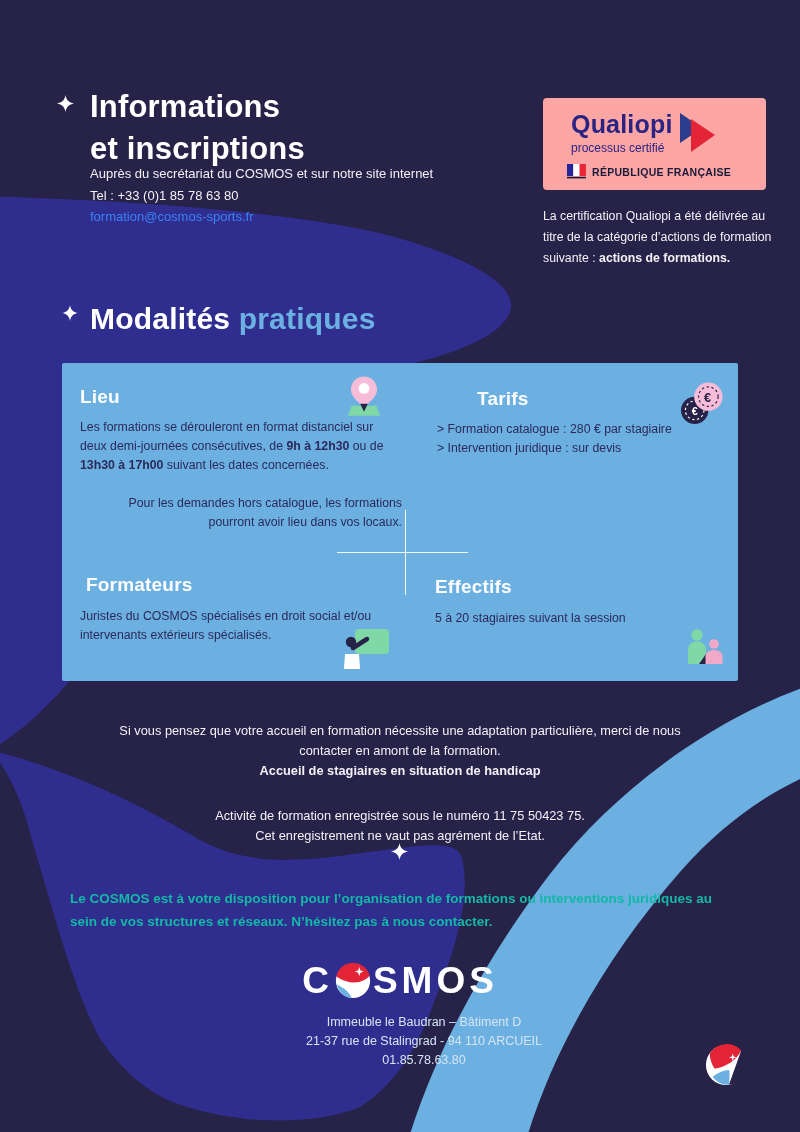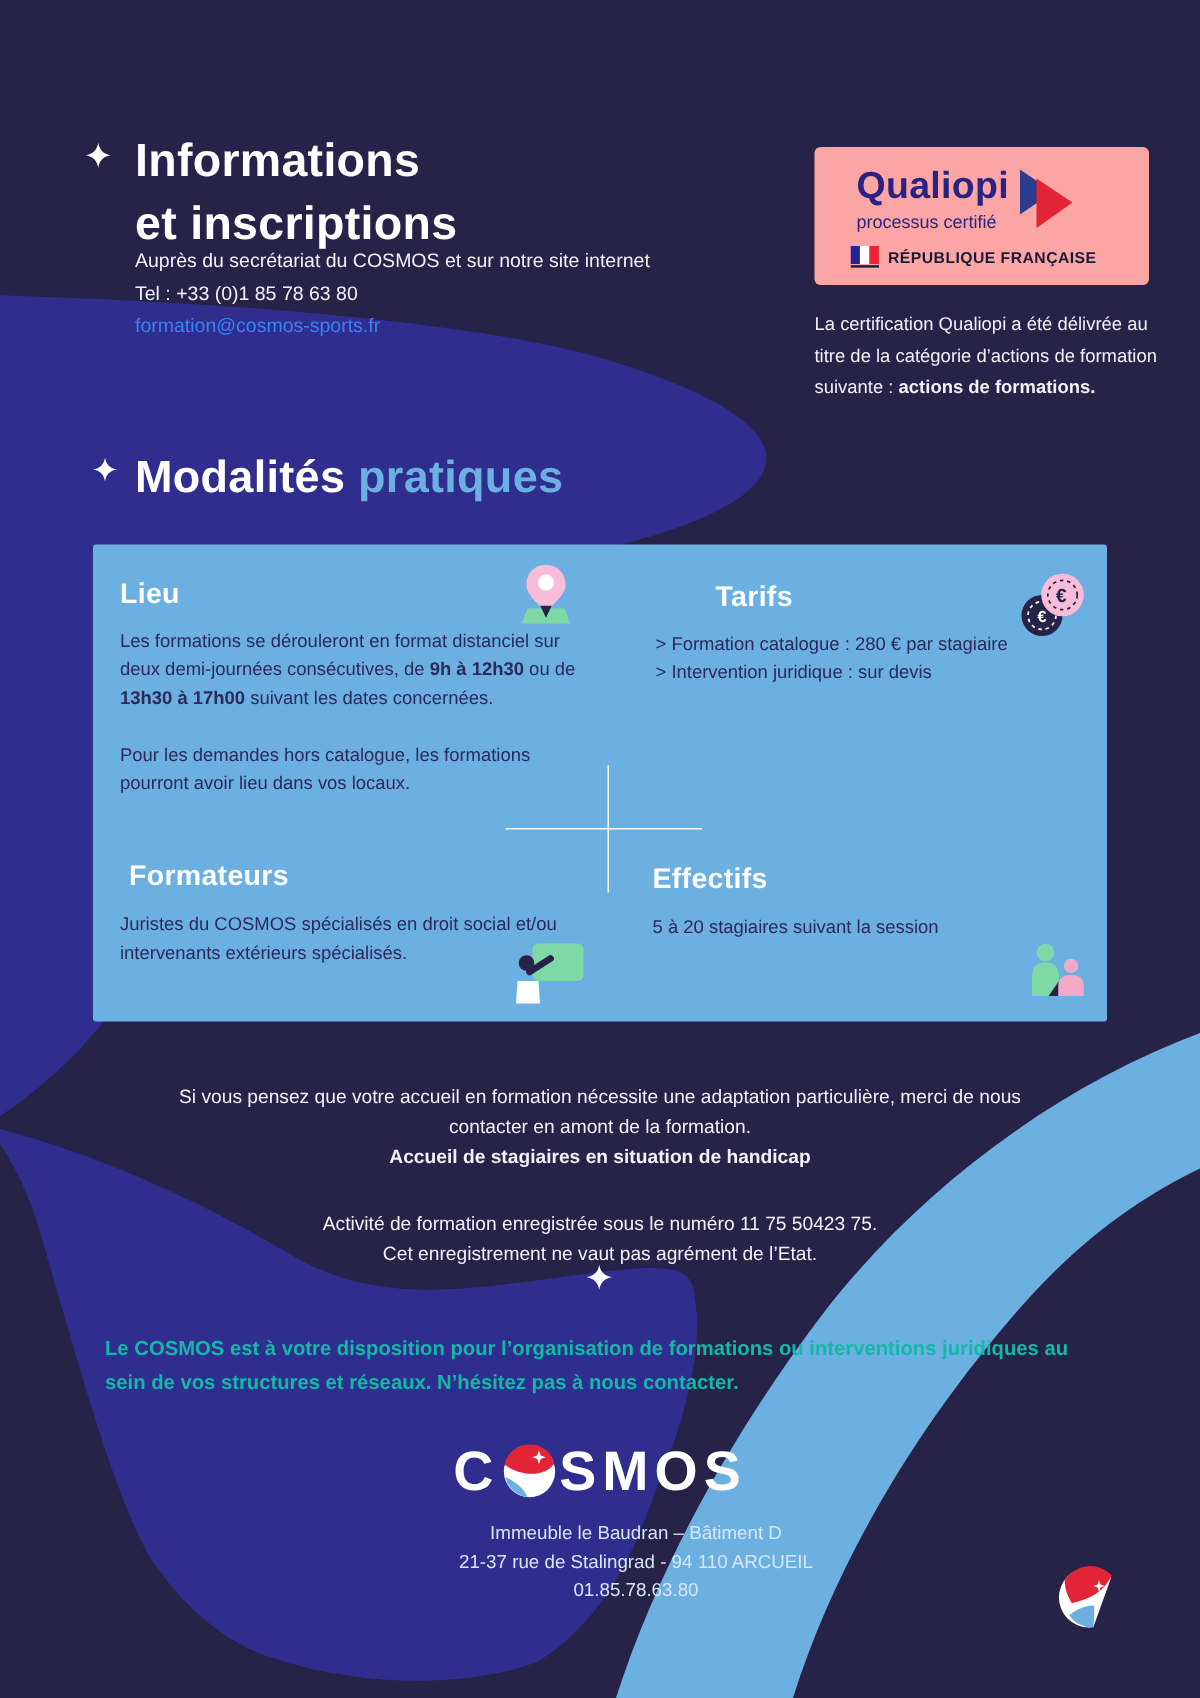--- a/index.html
+++ b/index.html
@@ -36,21 +36,21 @@
   #mod-title { left:90px; top:302px; font-size:30px; font-weight:700; color:#fff; letter-spacing:.2px; }
   #mod-title .blue { color:#6bb0e1; }
 
   
   #card { left:62px; top:363px; width:676px; height:318px; background:#6bb0e1; border-radius:2px; z-index:1; }
   .card-title { position:absolute; color:#fdfdff; font-size:19px; font-weight:700; letter-spacing:.2px; }
   .card-text { position:absolute; color:#2b2a5a; font-size:12.3px; line-height:19px; }
   .bd { font-weight:700; }
   #lieu-title { left:18px; top:23px; }
   #lieu-p1 { left:18px; top:55px; width:322px; }
-  #lieu-p2 { left:18px; top:131px; width:322px; }
+  #lieu-p2 { left:18px; top:131px; width:322px;text-align:right; }
   #tarifs-title { left:375px; top:25px;margin-left:40px; }
   #tarifs-items { left:375px; top:57px; width:300px; }
   #tarifs-p { left:375px; top:98px; width:300px; }
   #tarifs-p a { color:#2b2a5a; text-decoration:none; }
   #form-title { left:24px; top:211px; }
   #form-p { left:18px; top:244px; width:310px; }
   #eff-title { left:373px; top:213px;text-align:center; }
   #eff-p { left:373px; top:246px; width:290px; }
   #cross-v { left:342.5px; top:147px; width:1.5px; height:85px; background:rgba(255,255,255,.92); }
   #cross-h { left:275px; top:188.5px; width:131px; height:1.5px; background:rgba(255,255,255,.92); }

